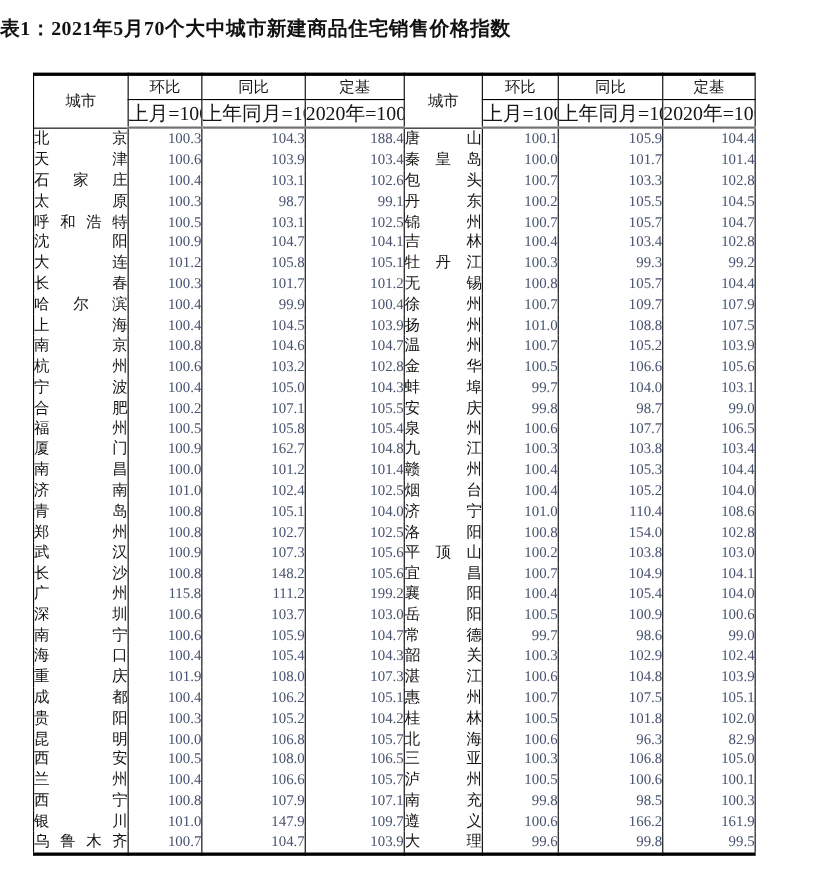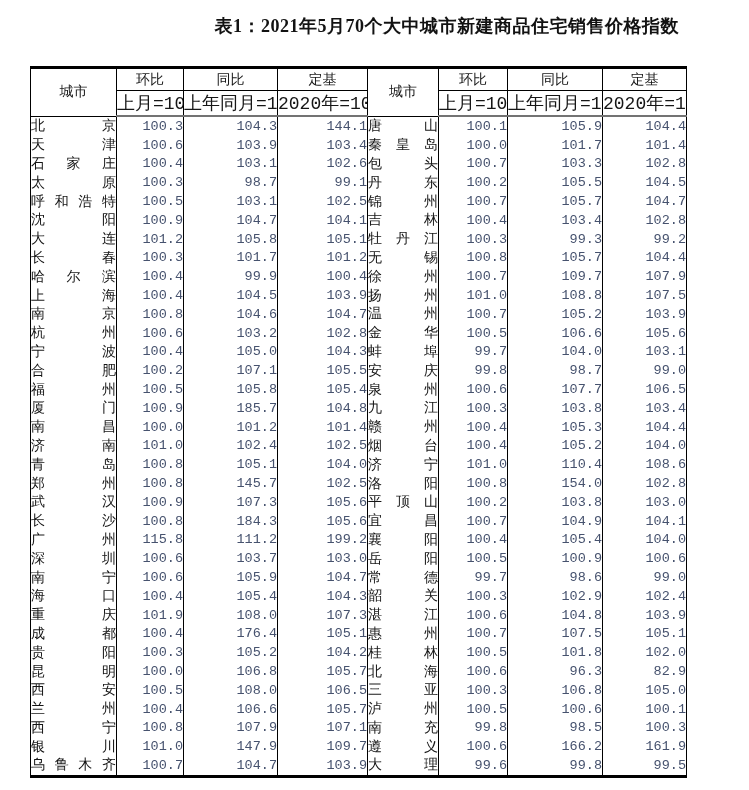--- a/index.html
+++ b/index.html
@@ -12,40 +12,39 @@
     height: 790px;
     position: relative;
     font-family: "Liberation Serif", "DejaVu Serif", serif;
     overflow: hidden;
   }
   .page-title {
     position: absolute;
     left: 0;
     top: 14px;
     width: 679px;
-    text-align: right;
+    text-align: left;
     font-size: 18px;
     font-weight: bold;
     color: #121212;
     letter-spacing: 0.5px;
   }
   .tbl-wrap {
     position: absolute;
     left: 30px;
     top: 66px;
   }
   table.price-index {
     border-collapse: collapse;
     table-layout: fixed;
     width: 656px;
     border-top: 3px solid #000;
     border-bottom: 3px solid #000;
     border-left: 1px solid #000;
     border-right: 1px solid #000;
-    font-family: Liberation Mono, monospace;
   }
   table.price-index th,
   table.price-index td {
     border-left: 1px solid #000;
     border-right: 1px solid #000;
     font-weight: normal;
     padding: 0;
     overflow: hidden;
     white-space: nowrap;
   }
@@ -108,21 +107,21 @@
         <th>上月=100</th>
         <th>上年同月=100</th>
         <th>2020年=100</th>
       </tr>
     </thead>
     <tbody>
         <tr>
           <td class="city">北京</td>
           <td class="num">100.3</td>
           <td class="num">104.3</td>
-          <td class="num">144.1</td>
+          <td class="num">188.4</td>
           <td class="city">唐山</td>
           <td class="num">100.1</td>
           <td class="num">105.9</td>
           <td class="num">104.4</td>
         </tr>
         <tr>
           <td class="city">天津</td>
           <td class="num">100.6</td>
           <td class="num">103.9</td>
           <td class="num">103.4</td>
@@ -257,21 +256,21 @@
           <td class="num">105.8</td>
           <td class="num">105.4</td>
           <td class="city">泉州</td>
           <td class="num">100.6</td>
           <td class="num">107.7</td>
           <td class="num">106.5</td>
         </tr>
         <tr>
           <td class="city">厦门</td>
           <td class="num">100.9</td>
-          <td class="num">185.7</td>
+          <td class="num">162.7</td>
           <td class="num">104.8</td>
           <td class="city">九江</td>
           <td class="num">100.3</td>
           <td class="num">103.8</td>
           <td class="num">103.4</td>
         </tr>
         <tr>
           <td class="city">南昌</td>
           <td class="num">100.0</td>
           <td class="num">101.2</td>
@@ -297,41 +296,41 @@
           <td class="num">105.1</td>
           <td class="num">104.0</td>
           <td class="city">济宁</td>
           <td class="num">101.0</td>
           <td class="num">110.4</td>
           <td class="num">108.6</td>
         </tr>
         <tr>
           <td class="city">郑州</td>
           <td class="num">100.8</td>
-          <td class="num">145.7</td>
+          <td class="num">102.7</td>
           <td class="num">102.5</td>
           <td class="city">洛阳</td>
           <td class="num">100.8</td>
           <td class="num">154.0</td>
           <td class="num">102.8</td>
         </tr>
         <tr>
           <td class="city">武汉</td>
           <td class="num">100.9</td>
           <td class="num">107.3</td>
           <td class="num">105.6</td>
           <td class="city">平顶山</td>
           <td class="num">100.2</td>
           <td class="num">103.8</td>
           <td class="num">103.0</td>
         </tr>
         <tr>
           <td class="city">长沙</td>
           <td class="num">100.8</td>
-          <td class="num">184.3</td>
+          <td class="num">148.2</td>
           <td class="num">105.6</td>
           <td class="city">宜昌</td>
           <td class="num">100.7</td>
           <td class="num">104.9</td>
           <td class="num">104.1</td>
         </tr>
         <tr>
           <td class="city">广州</td>
           <td class="num">115.8</td>
           <td class="num">111.2</td>
@@ -377,21 +376,21 @@
           <td class="num">108.0</td>
           <td class="num">107.3</td>
           <td class="city">湛江</td>
           <td class="num">100.6</td>
           <td class="num">104.8</td>
           <td class="num">103.9</td>
         </tr>
         <tr>
           <td class="city">成都</td>
           <td class="num">100.4</td>
-          <td class="num">176.4</td>
+          <td class="num">106.2</td>
           <td class="num">105.1</td>
           <td class="city">惠州</td>
           <td class="num">100.7</td>
           <td class="num">107.5</td>
           <td class="num">105.1</td>
         </tr>
         <tr>
           <td class="city">贵阳</td>
           <td class="num">100.3</td>
           <td class="num">105.2</td>

